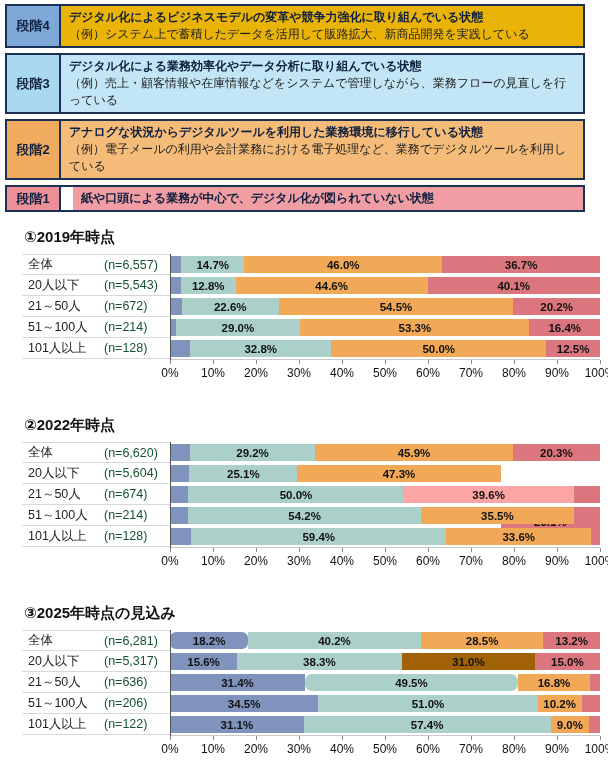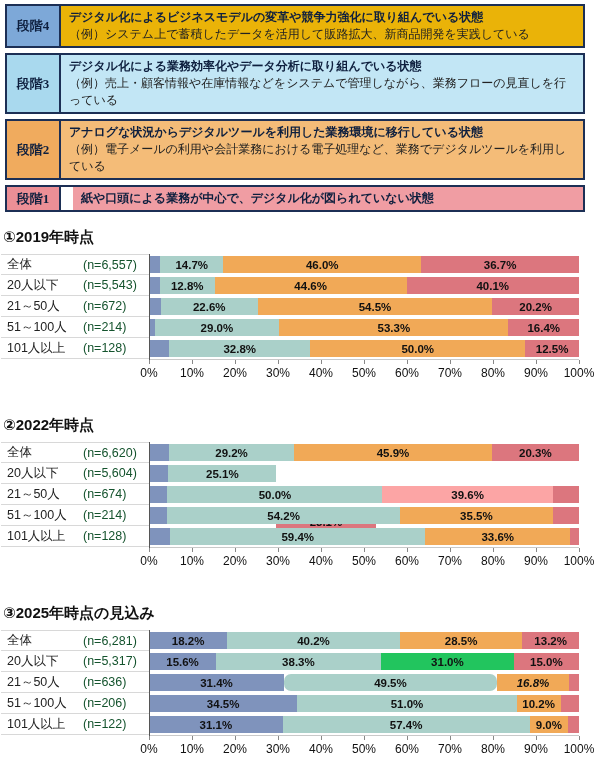--- a/index.html
+++ b/index.html
@@ -2,32 +2,32 @@
 <html><head>
 <meta charset="utf-8">
 <style>
   html,body { margin:0; padding:0; }
   body {
     width:608px; height:767px; background:#ffffff;
     font-family:"Liberation Sans","DejaVu Sans",sans-serif;
     color:#111; overflow:hidden;
   }
   
-  .stage-boxes { padding:4px 23px 0 5px;font-family:Liberation Serif, serif; }
+  .stage-boxes { padding:4px 23px 0 5px; }
   .stage-box { display:flex; border:2px solid #1c2f55; margin-bottom:5px; background:#fff; }
   .stage-box-label { width:52px; min-width:52px; border-right:2px solid #1c2f55;
     display:flex; align-items:center; justify-content:center;
     font-weight:bold; font-size:13px; color:#0e1f3e; }
   .stage-box-body { flex:1; padding:3px 8px; font-size:12px; line-height:17px; }
   .stage-title { font-weight:bold; color:#0e1f3e; }
   .stage-example { color:#222; }
   .one-line .stage-box-body { display:flex; align-items:center;margin-left:12px; }
 
   
-  .charts { padding-left:1px; }
+  .charts { padding-left:22px; }
   .chart-title { font-size:15px; font-weight:bold; color:#111; margin:16px 0 7px 2px; }
   .chart + .chart .chart-title { margin-top:30px; }
   .chart-body { position:relative; width:578px; }
   .crow { display:flex; align-items:center; height:21px; }
   .label-wrap { width:148px; min-width:148px; height:100%; display:flex; align-items:center;
     border-bottom:1px solid #d8d8d8; box-sizing:border-box; }
   .crow:first-child .label-wrap { border-top:1px solid #d8d8d8; }
   .row-label { width:76px; padding-left:6px; font-size:12.5px; color:#222; white-space:nowrap; }
   .row-n { font-size:12.5px; color:#14532d; white-space:nowrap; }
   .bars { flex:1; height:17px; display:flex; }
@@ -239,20 +239,23 @@
         <div class="crow">
           <div class="label-wrap">
             <span class="row-label">20人以下</span>
             <span class="row-n">(n=5,604)</span>
           </div>
           <div class="bars">
             <div class="seg" style="width: 4.5%; background: rgb(127, 147, 188);"></div>
             <div class="seg" style="width: 25.1%; background: rgb(170, 208, 201);">
               <span>25.1%</span>
             </div>
+            <div class="seg" style="width: 47.3%; background: rgb(241, 169, 87);">
+              <span>47.3%</span>
+            </div>
             <div class="seg" style="width: 23.1%; background: rgb(220, 118, 126); margin-top: 48px;">
               <span>23.1%</span>
             </div>
           </div>
         </div>
         <div class="crow">
           <div class="label-wrap">
             <span class="row-label">21～50人</span>
             <span class="row-n">(n=674)</span>
           </div>
@@ -350,21 +353,21 @@
     </div>
     <div class="chart">
       <div class="chart-title">③2025年時点の見込み</div>
       <div class="chart-body">
         <div class="crow">
           <div class="label-wrap">
             <span class="row-label">全体</span>
             <span class="row-n">(n=6,281)</span>
           </div>
           <div class="bars">
-            <div class="seg" style="width: 18.2%; background: rgb(127, 147, 188);">
+            <div class="seg" style="width: 18.2%; background: rgb(127, 147, 188); border-radius: 6px;">
               <span>18.2%</span>
             </div>
             <div class="seg" style="width: 40.2%; background: rgb(170, 208, 201);">
               <span>40.2%</span>
             </div>
             <div class="seg" style="width: 28.5%; background: rgb(241, 169, 87);">
               <span>28.5%</span>
             </div>
             <div class="seg" style="width: 13.2%; background: rgb(220, 118, 126);">
               <span>13.2%</span>
@@ -376,41 +379,41 @@
             <span class="row-label">20人以下</span>
             <span class="row-n">(n=5,317)</span>
           </div>
           <div class="bars">
             <div class="seg" style="width: 15.6%; background: rgb(127, 147, 188);">
               <span>15.6%</span>
             </div>
             <div class="seg" style="width: 38.3%; background: rgb(170, 208, 201);">
               <span>38.3%</span>
             </div>
-            <div class="seg" style="width: 31%; background: #22c55e; align-items: center;">
+            <div class="seg" style="width: 31%; background: #a16207; align-items: center;">
               <span>31.0%</span>
             </div>
             <div class="seg" style="width: 15%; background: rgb(220, 118, 126);">
               <span>15.0%</span>
             </div>
           </div>
         </div>
         <div class="crow">
           <div class="label-wrap">
             <span class="row-label">21～50人</span>
             <span class="row-n">(n=636)</span>
           </div>
           <div class="bars">
             <div class="seg" style="width: 31.4%; background: rgb(127, 147, 188);">
               <span>31.4%</span>
             </div>
             <div class="seg" style="width: 49.5%; background: rgb(170, 208, 201); border-radius: 7px;">
               <span>49.5%</span>
             </div>
-            <div class="seg" style="width: 16.8%; background: rgb(241, 169, 87); font-style: italic;">
+            <div class="seg" style="width: 16.8%; background: rgb(241, 169, 87);">
               <span>16.8%</span>
             </div>
             <div class="seg" style="width: 2.3%; background: rgb(220, 118, 126);"></div>
           </div>
         </div>
         <div class="crow">
           <div class="label-wrap">
             <span class="row-label">51～100人</span>
             <span class="row-n">(n=206)</span>
           </div>

